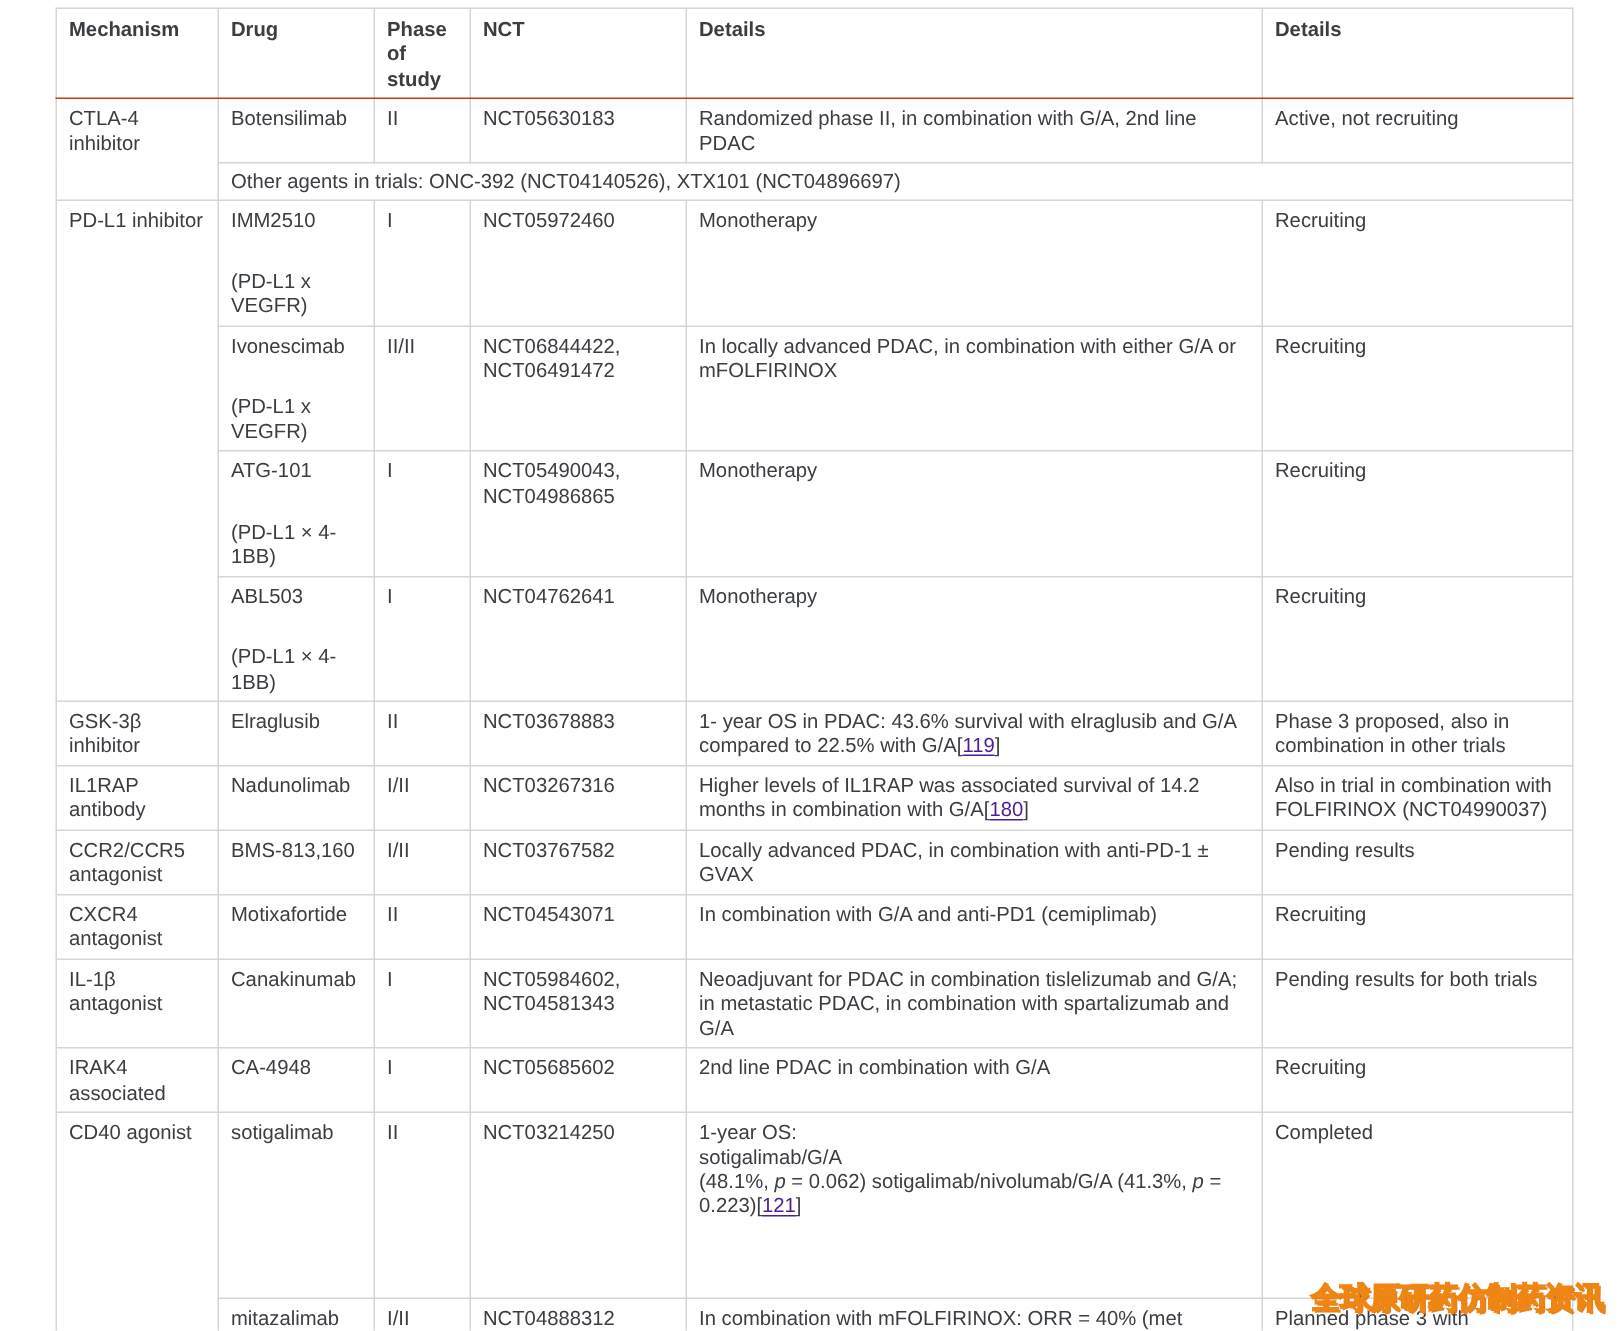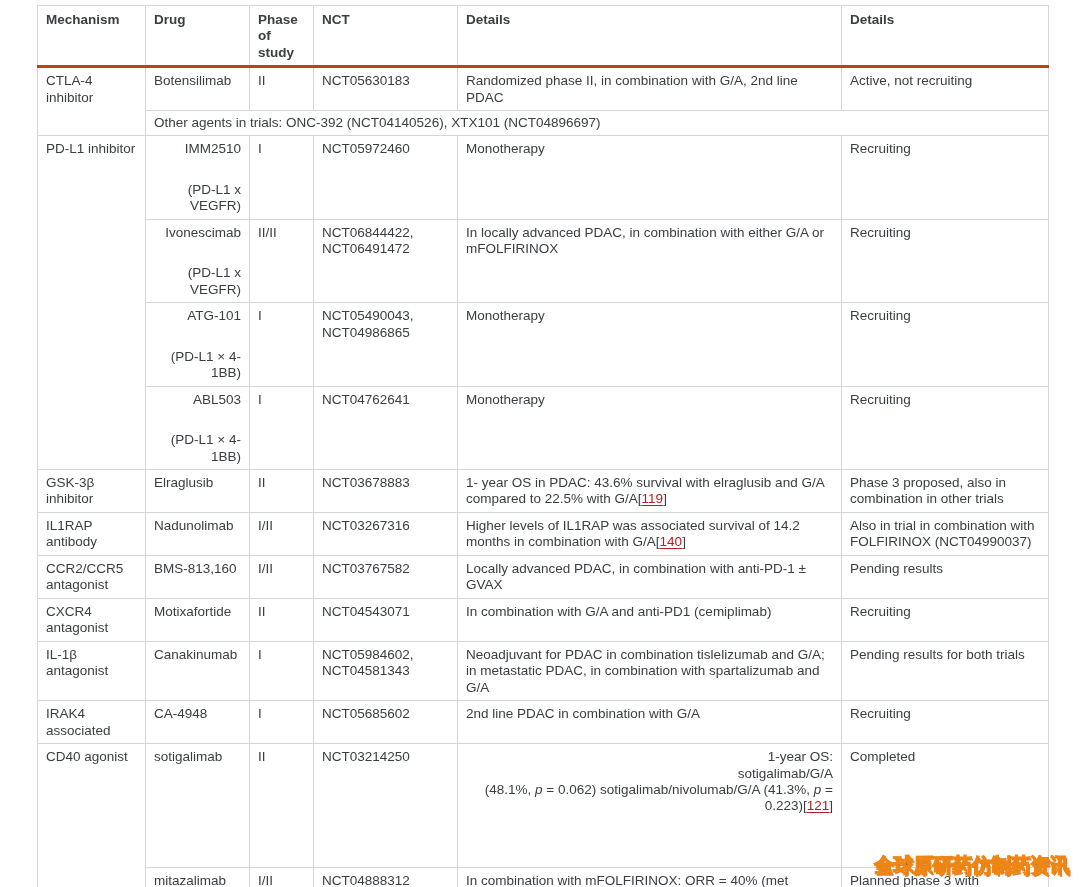--- a/index.html
+++ b/index.html
@@ -14,28 +14,28 @@
     font-size:13.5px;line-height:1.22;color:#3a3d41;
   }
   .trials th,.trials td{
     border:1px solid #d6d6d6;
     vertical-align:top;text-align:left;
     padding:5px 8px 4px 8px;
     word-wrap:break-word;
   }
   .trials thead th{
     font-weight:700;
-    border-bottom:3px solid #c2410c;
+    border-bottom:1px solid #c2410c;
     padding-top:6px;
   }
   tr.note-row td{padding-top:4px;padding-bottom:3px;margin-top:40px;}
-  .p{margin:0;text-align:right;}
+  .p{margin:0;}
   .sub{margin-top:24px;}
   .gap{}
-  a.ref{color:#b91c1c;text-decoration:underline;text-underline-offset:2px;cursor:pointer;}
+  a.ref{color:#4c1d95;text-decoration:underline;text-underline-offset:2px;cursor:pointer;}
   .it{font-style:italic;}
   .watermark{
     position:absolute;left:874px;top:852px;
     font-size:20px;font-weight:700;letter-spacing:-0.5px;white-space:nowrap;
     color:#0c4a6e;
     -webkit-text-stroke:1px #ee8611;
     text-shadow:1.5px 1.5px 0 rgba(224,106,0,0.85);
   }
 </style>
 </head>
@@ -123,21 +123,21 @@
       <td>NCT03678883</td>
       <td><span>1- year OS in PDAC: 43.6% survival with elraglusib and G/A compared to 22.5% with G/A[</span><a class="ref">119</a><span>]</span></td>
       <td>Phase 3 proposed, also in combination in other trials</td>
     </tr>
 
     <tr style="height:42px">
       <td>IL1RAP antibody</td>
       <td>Nadunolimab</td>
       <td>I/II</td>
       <td>NCT03267316</td>
-      <td><span>Higher levels of IL1RAP was associated survival of 14.2 months in combination with G/A[</span><a class="ref">140</a><span>]</span></td>
+      <td><span>Higher levels of IL1RAP was associated survival of 14.2 months in combination with G/A[</span><a class="ref">180</a><span>]</span></td>
       <td>Also in trial in combination with FOLFIRINOX (NCT04990037)</td>
     </tr>
 
     <tr style="height:41px">
       <td>CCR2/CCR5 antagonist</td>
       <td>BMS-813,160</td>
       <td>I/II</td>
       <td>NCT03767582</td>
       <td>Locally advanced PDAC, in combination with anti-PD-1 ± GVAX</td>
       <td>Pending results</td>

